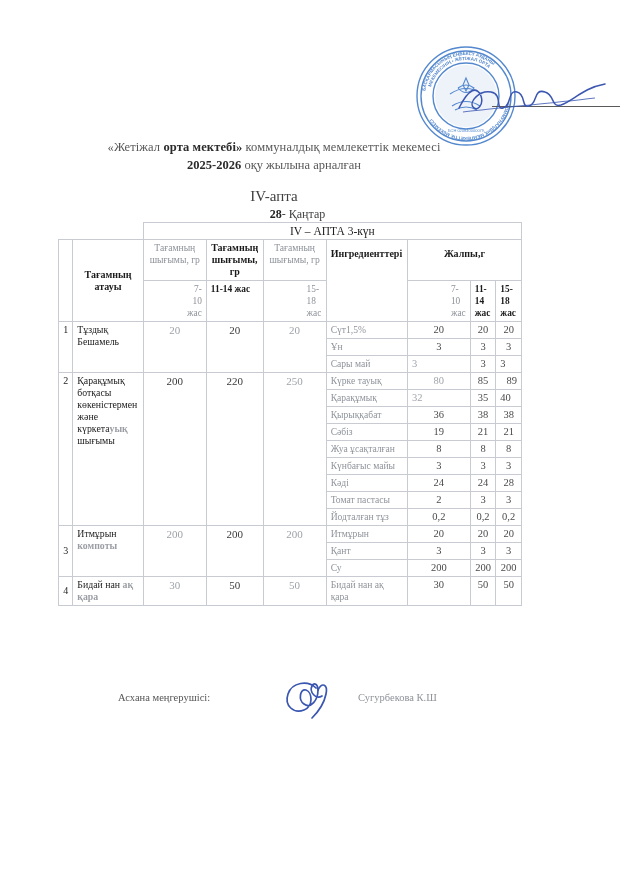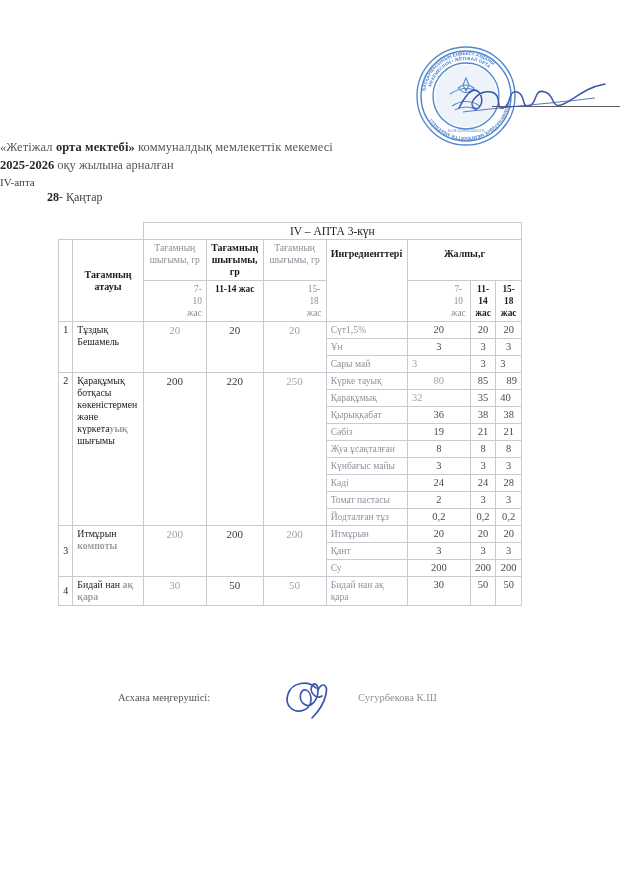--- a/index.html
+++ b/index.html
@@ -32,28 +32,28 @@
     z-index:3;opacity:.82;
   }
   .seal svg{display:block;}
   
   .dir-sign{
     position:absolute;left:455px;top:78px;width:175px;height:48px;z-index:5;
   }
 
   
   .titleblock{
-    position:absolute;left:0;top:140px;width:548px;z-index:2;
+    position:absolute;left:0;top:140px;width:548px;text-align:center;z-index:2;
   }
   .t1{font-size:12.5px;font-weight:bold;color:#2b2b2b;letter-spacing:.1px;}
   .t1 .light{font-weight:normal;color:#585858;}
   .t2{font-size:12.5px;font-weight:bold;margin-top:3px;color:#2b2b2b;}
   .t2 .light{font-weight:normal;color:#585858;}
   .t3{font-size:13px;font-weight:bold;margin-top:4px;letter-spacing:.3px;color:#222;}
-  .t4{font-size:11px;margin-top:3px;color:#3f3f3f;}
+  .t4{font-size:15px;margin-top:15px;color:#3f3f3f;}
   .t5{font-size:12px;margin-top:2px;color:#3f3f3f;padding-left:47px;}
   .t5 b{font-weight:bold;color:#222;}
 
   
   .tablewrap{position:absolute;left:58px;top:222px;width:580px;}
   table.menu{
     border-collapse:collapse;width:464px;
     font-size:9.6px;color:#4a4a4a;
   }
   table.menu td, table.menu th{
@@ -65,21 +65,21 @@
   }
   .daybar td{
     border:none;border-bottom:1px solid #c8ccd2;
     text-align:center;font-size:11.5px;font-weight:bold;color:#1e1e1e;
     padding:3px 0 4px 0;
   }
   .daybar td.blank{border:none;}
   .hdr td{text-align:center;color:#3a3a3a;}
   .hdr .strong{font-weight:bold;color:#1b1b1b;font-size:10px;}
   .hdr .faint{color:#8d9299;}
-  .sub td{text-align:center;font-size:9.4px;padding:2px 4px 3px 4px;}
+  .sub td{text-align:left;font-size:9.4px;padding:2px 4px 3px 4px;}
   .sub .strong{font-weight:bold;color:#1b1b1b;}
   .sub .faint{color:#8d9299;padding-left:43px;}
 
   .cnum{width:14px;text-align:center;font-weight:bold;color:#1d1d1d;font-size:10px;}
   .cname{width:100px;font-weight:bold;color:#1b1b1b;font-size:9.8px;}
   .cname .faint{font-weight:bold;color:#9a9ea4;}
   .cq{width:63px;text-align:center;font-size:11px;padding-top:4px;}
   .cq.f{color:#9ea2a8;}
   .cq.d{color:#3a3a3a;}
   .cing{width:92px;color:#8f949a;font-size:9.6px;}

